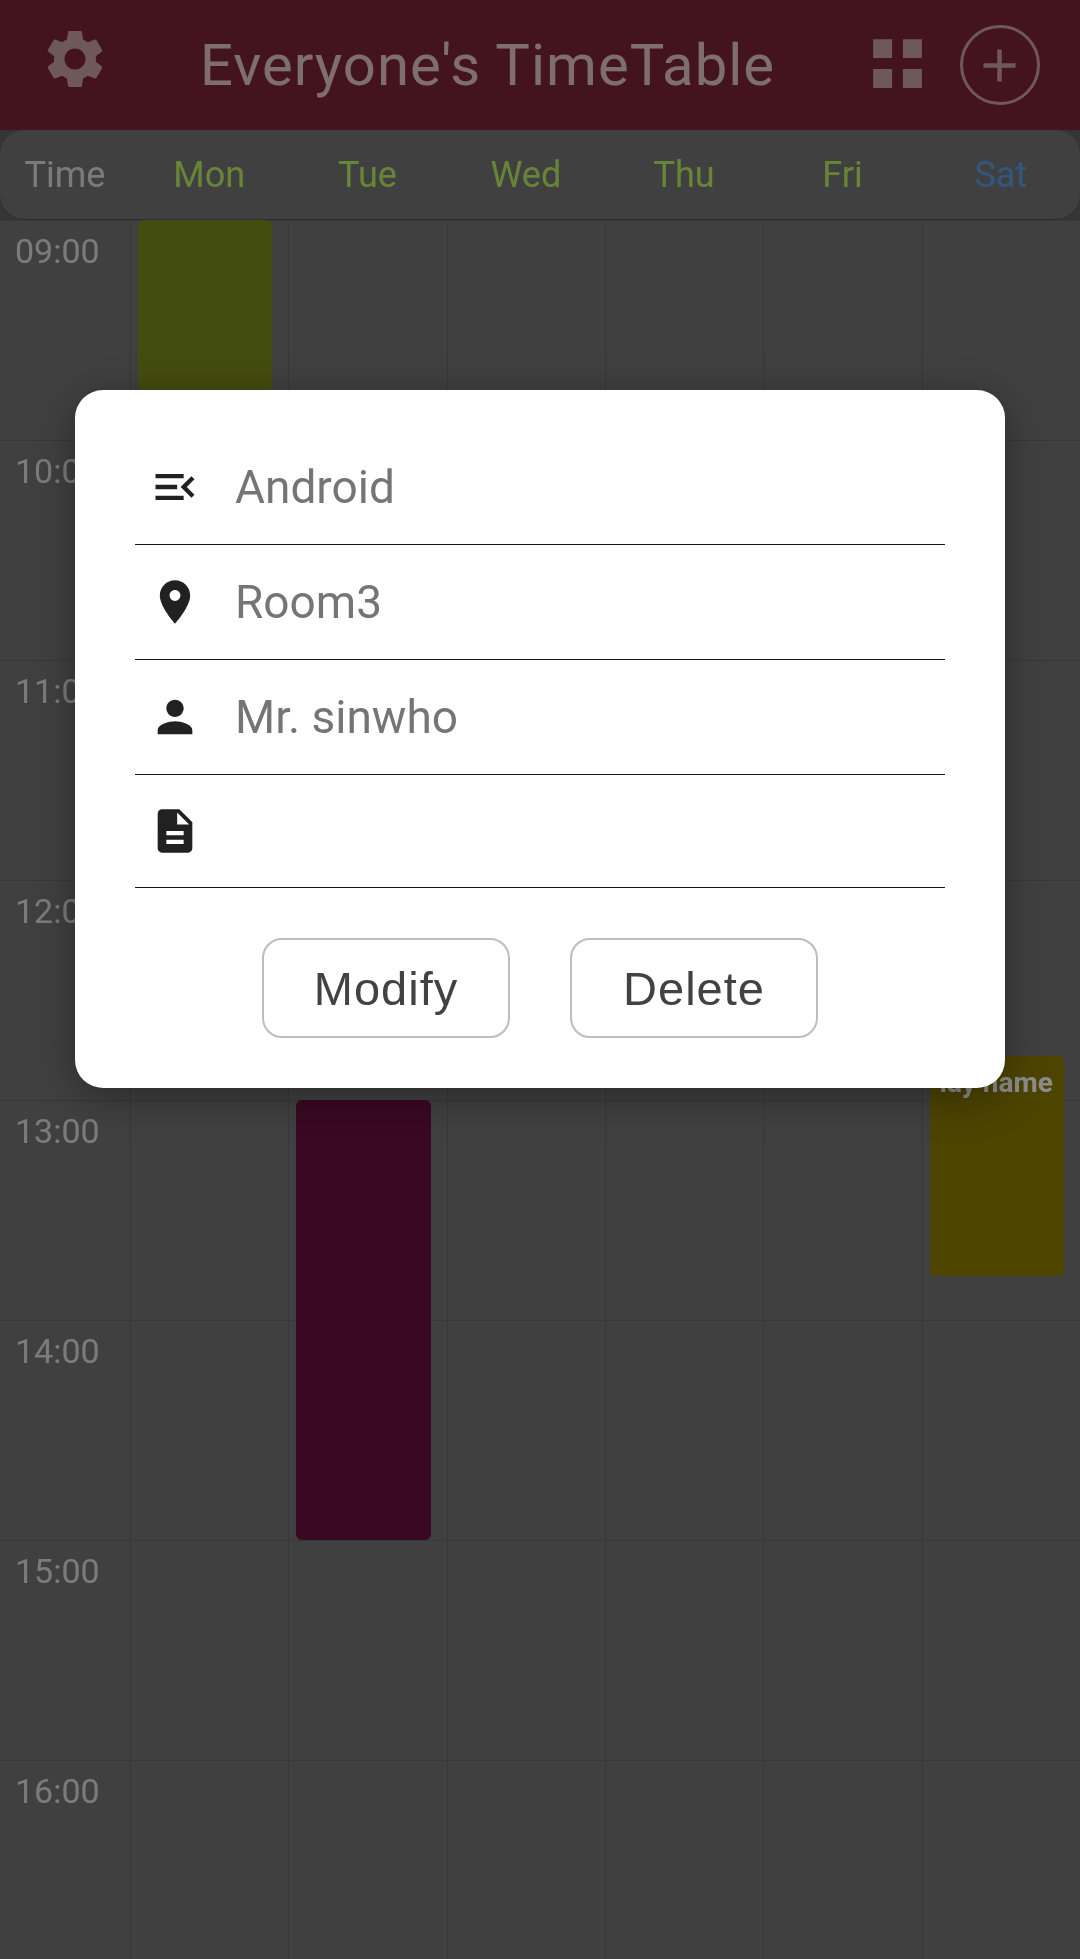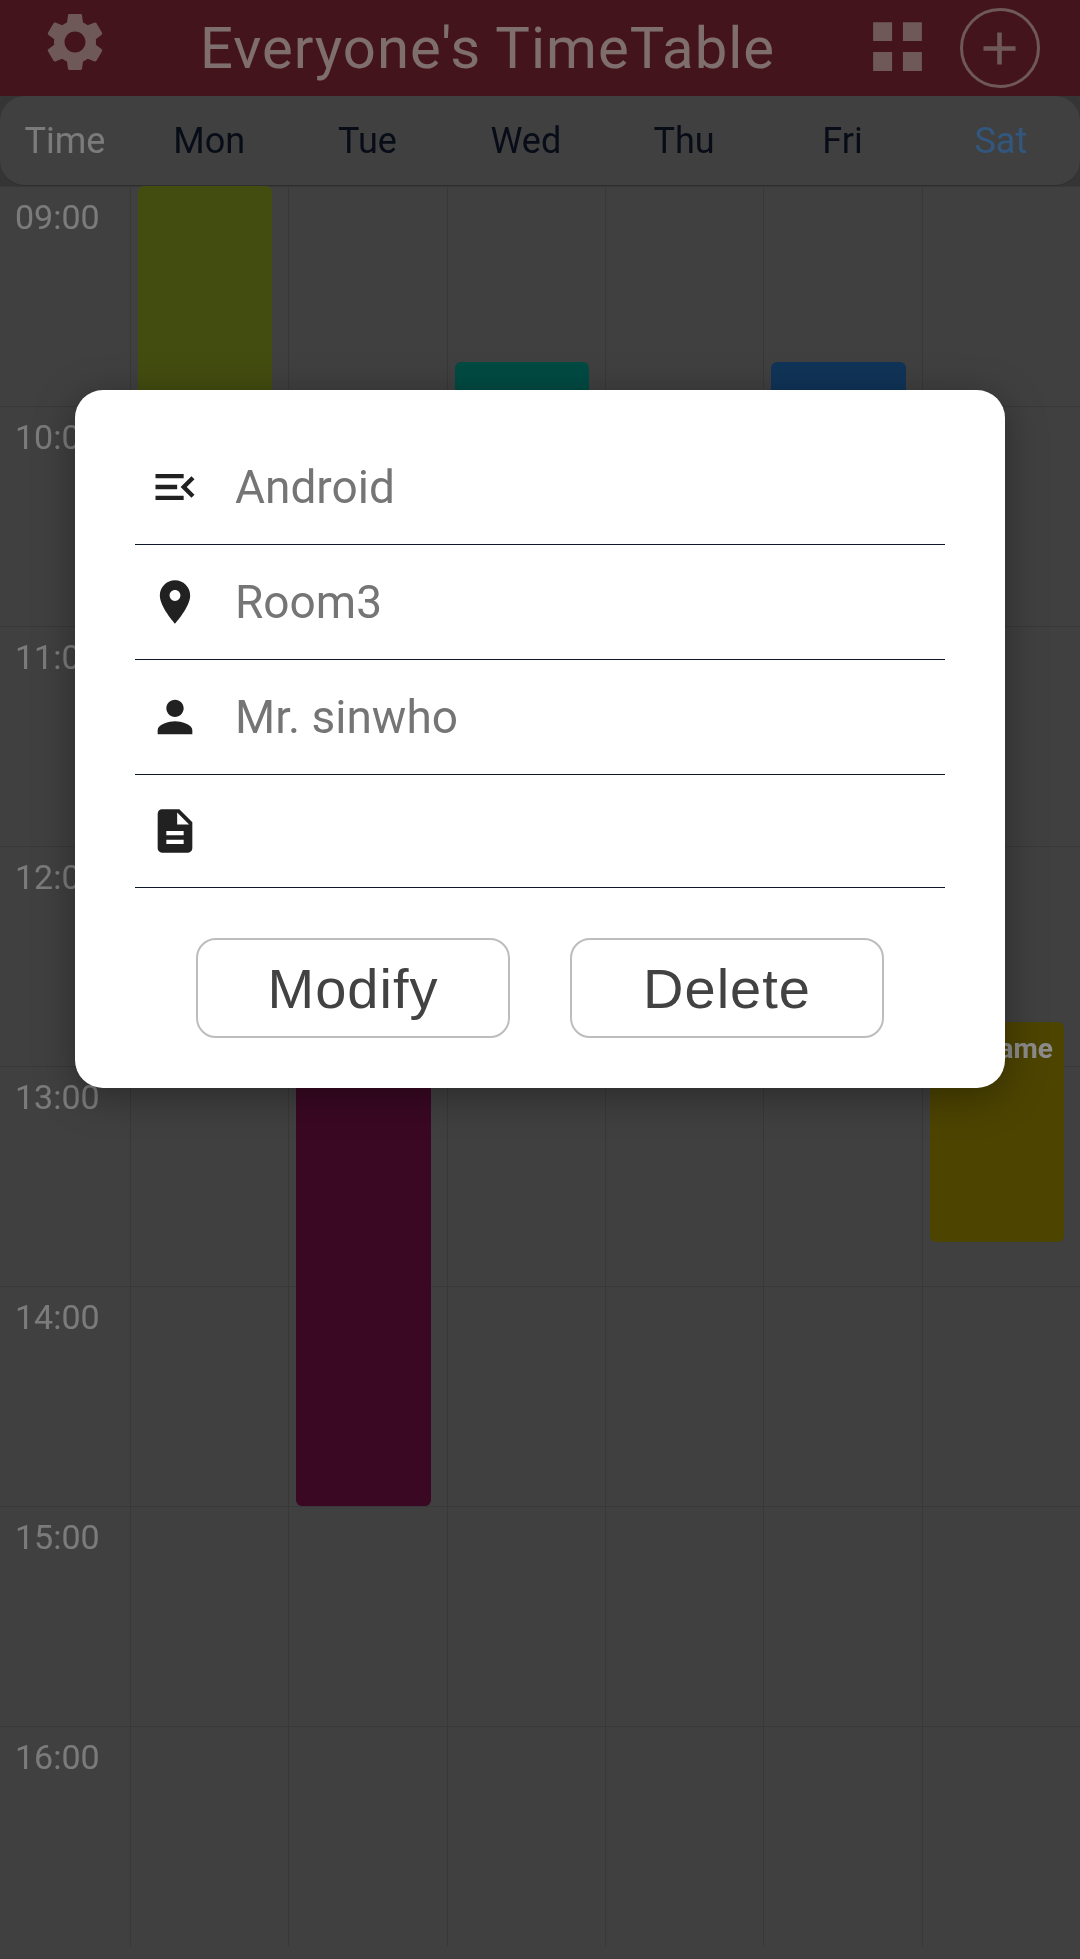--- a/index.html
+++ b/index.html
@@ -14,21 +14,21 @@
       height: 1959px;
       font-family: 'Roboto', Arial, sans-serif;
       background: #616161;
       overflow: hidden;
       position: relative;
     }
 
     
     .header {
       width: 100%;
-      height: 96px;
+      height: 130px;
       background: #7d2535;
       display: flex;
       align-items: center;
       justify-content: space-between;
       padding: 0 40px;
     }
 
     .header-title {
       color: #e8c8c8;
       font-size: 58px;
@@ -58,21 +58,21 @@
       min-width: 130px;
       text-align: center;
       color: #e0e0e0;
       font-size: 36px;
       font-weight: 400;
     }
 
     .col-day {
       flex: 1;
       text-align: center;
-      color: #0f172a;
+      color: #bef264;
       font-size: 36px;
       font-weight: 400;
     }
 
     .col-day.sat {
       color: #5c9fe8;
     }
 
     
     .timetable-body {
@@ -157,26 +157,26 @@
     }
 
     .modal-buttons {
       display: flex;
       justify-content: center;
       gap: 60px;
       margin-top: 50px;
     }
 
     .modal-btn {
-      width: 314px;
+      width: 248px;
       height: 100px;
       border: 2px solid #bdbdbd;
       border-radius: 20px;
       background: #ffffff;
-      font-size: 56px;
+      font-size: 47px;
       color: #424242;
       font-weight: 500;
       cursor: pointer;
       letter-spacing: 1px;
     }
   </style>
 </head>
 <body>
 
 <div class="header">

